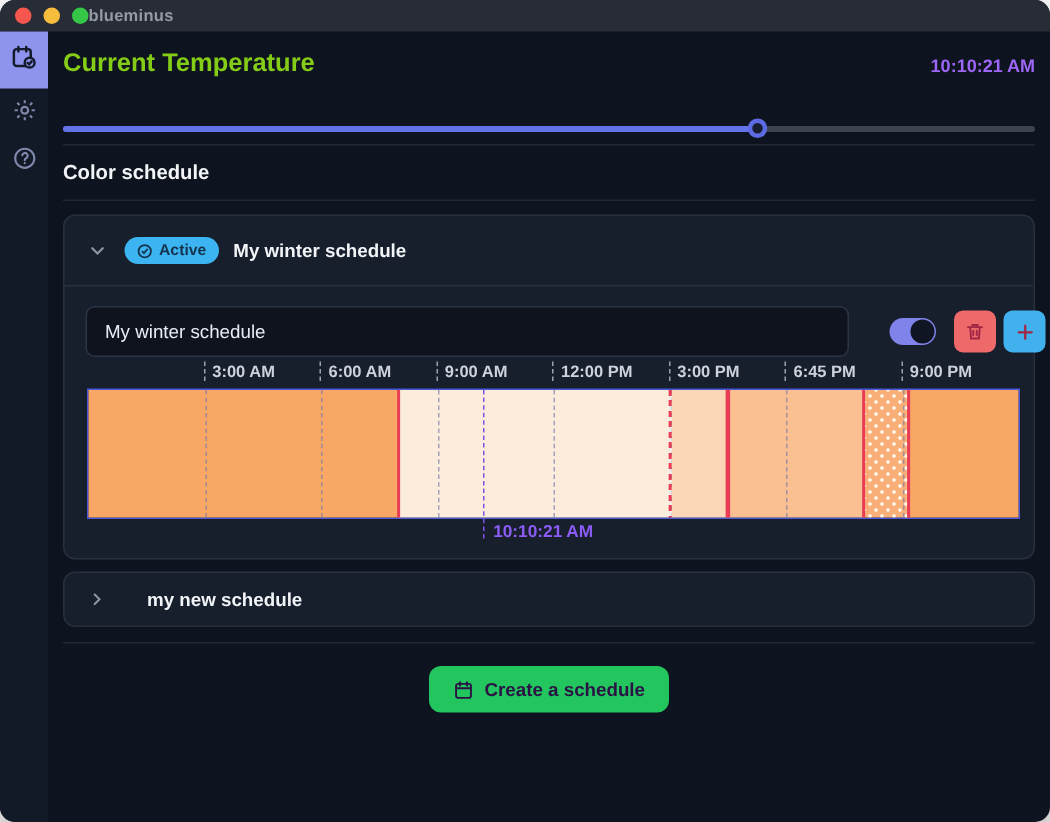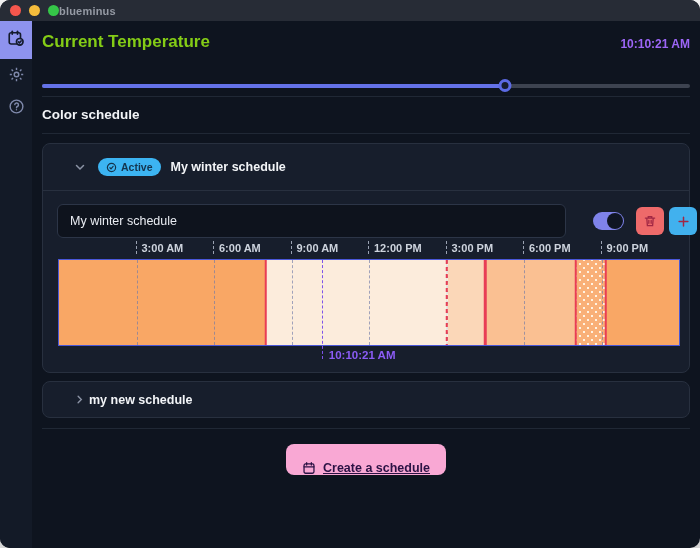--- a/index.html
+++ b/index.html
@@ -24,29 +24,29 @@
   .temp-row{position:absolute;left:10px;top:41px;display:flex;align-items:center;gap:9px;}
   .swatch{width:14px;height:14px;border-radius:3px;}
   .temp-label{color:#f2f4f7;font-size:12.5px;font-weight:700;}
   .slider{position:absolute;left:10px;right:10px;top:58px;height:14px;}
   .slider-track{position:absolute;left:0;right:0;top:5px;height:4px;border-radius:2px;background:#3d4350;}
   .slider-fill{position:absolute;left:0;top:5px;height:4px;border-radius:2px;background:#6472e8;}
   .slider-thumb{position:absolute;top:0;width:13px;height:13px;border-radius:50%;background:#161d2e;border:3px solid #5c6be4;box-sizing:border-box;transform:translateX(-50%);}
   .divider{position:absolute;left:10px;right:10px;height:1px;background:#202835;}
   .sec-title{position:absolute;left:10px;top:86px;color:#f2f4f7;font-size:13.5px;font-weight:700;}
   
-  .panel{position:absolute;left:10px;width:648px;background:#171e2c;border:1px solid #28303f;border-radius:8px;box-sizing:border-box;padding-left:15px;}
+  .panel{position:absolute;left:10px;width:648px;background:#171e2c;border:1px solid #28303f;border-radius:8px;box-sizing:border-box;}
   .panel1{top:122px;height:230px;}
   .panel2{top:360px;height:37px;}
   .panel-header{display:flex;align-items:center;height:46px;padding:0 16px;cursor:pointer;}
   .panel2 .panel-header{height:35px;}
   .chev{color:#8b93a5;display:flex;align-items:center;}
   .badge{display:flex;align-items:center;gap:4px;background:#3cb4f2;color:#14344d;font-size:10.5px;font-weight:700;border-radius:10px;padding:3px 8px;margin-left:12px;}
   .panel-title{color:#f2f4f7;font-size:12.5px;font-weight:700;margin-left:10px;}
-  .panel2 .panel-title{margin-left:4px;}
+  .panel2 .panel-title{margin-left:28px;}
   .panel-div{position:absolute;left:0;right:0;top:46px;height:1px;background:#28303f;}
   
   .input-row{position:absolute;left:14px;top:60px;right:8px;height:34px;}
   .name-input{position:absolute;left:0;top:0;width:509px;height:34px;box-sizing:border-box;background:#0e131d;border:1px solid #2c3547;border-radius:6px;color:#e9ecf2;font-size:12.5px;font-family:"Liberation Sans",sans-serif;padding:0 12px;outline:none;}
   .toggle{position:absolute;left:536px;top:8px;width:31px;height:18px;border-radius:9px;background:#7f83ea;cursor:pointer;}
   .toggle-knob{position:absolute;right:1px;top:1px;width:16px;height:16px;border-radius:50%;background:#0f1523;}
   .sq-btn{position:absolute;top:3px;width:28px;height:28px;border-radius:6px;border:none;display:flex;align-items:center;justify-content:center;cursor:pointer;padding:0;}
   .btn-trash{left:579px;background:#ee6a6a;}
   .btn-plus{left:612px;background:#41b1ee;}
   
@@ -56,21 +56,21 @@
   .tick-label{color:#cdd3dd;font-size:11px;font-weight:600;white-space:nowrap;transform:translateY(1px);}
   .band{position:absolute;left:15px;top:115px;width:620px;height:85px;border:1px solid #4a57d8;box-sizing:content-box;}
   .seg{position:absolute;top:0;height:100%;}
   .seg.dots{background-image:radial-gradient(circle,rgba(255,246,232,.95) 1px,transparent 1.4px),radial-gradient(circle,rgba(255,246,232,.95) 1px,transparent 1.4px);background-size:8px 8px;background-position:0 0,4px 4px;}
   .gridline{position:absolute;top:0;height:100%;width:0;border-left:1px dashed rgba(110,122,168,.65);}
   .sep{position:absolute;top:0;height:100%;width:2.5px;transform:translateX(-50%);background:#e83d55;}
   .sep.dashed{background:repeating-linear-gradient(180deg,#e83d55 0 4px,rgba(255,252,245,.9) 4px 7px);}
   .marker-line{position:absolute;top:0;height:99px;width:0;border-left:1.5px dashed #7d53e9;}
   .marker-label{position:absolute;top:89px;color:#8b5cf6;font-size:11.5px;font-weight:700;white-space:nowrap;}
   
-  .create-btn{position:absolute;left:50%;top:423px;transform:translateX(-50%);height:31px;background:#f9a8d4;color:#2b1244;border:none;border-radius:8px;font-size:12.5px;font-weight:700;font-family:"Liberation Sans",sans-serif;display:flex;align-items:flex-end;gap:7px;padding:0 16px;cursor:pointer;text-decoration:underline;}
+  .create-btn{position:absolute;left:50%;top:423px;transform:translateX(-50%);height:31px;background:#22c55e;color:#2b1244;border:none;border-radius:8px;font-size:12.5px;font-weight:700;font-family:"Liberation Sans",sans-serif;display:flex;align-items:center;gap:7px;padding:0 16px;cursor:pointer;}
 </style>
 </head>
 <body>
 
 <div class="window">
 
   <div class="titlebar">
     <span class="tl red"></span>
     <span class="tl yellow"></span>
     <span class="tl green"></span>
@@ -182,21 +182,21 @@
           <div class="tick" style="left: 50%;">
             <span class="tick-dash"></span>
             <span class="tick-label">12:00 PM</span>
           </div>
           <div class="tick" style="left: 62.5%;">
             <span class="tick-dash"></span>
             <span class="tick-label">3:00 PM</span>
           </div>
           <div class="tick" style="left: 75%;">
             <span class="tick-dash"></span>
-            <span class="tick-label">6:00 PM</span>
+            <span class="tick-label">6:45 PM</span>
           </div>
           <div class="tick" style="left: 87.5%;">
             <span class="tick-dash"></span>
             <span class="tick-label">9:00 PM</span>
           </div>
         </div>
 
       <div class="band" id="band">
           <div class="seg" style="left: 0%; width: 33.3333%; background-color: rgb(249, 167, 101);"></div>
           <div class="seg" style="left: 33.3333%; width: 29.1667%; background-color: rgb(252, 236, 220);"></div>

